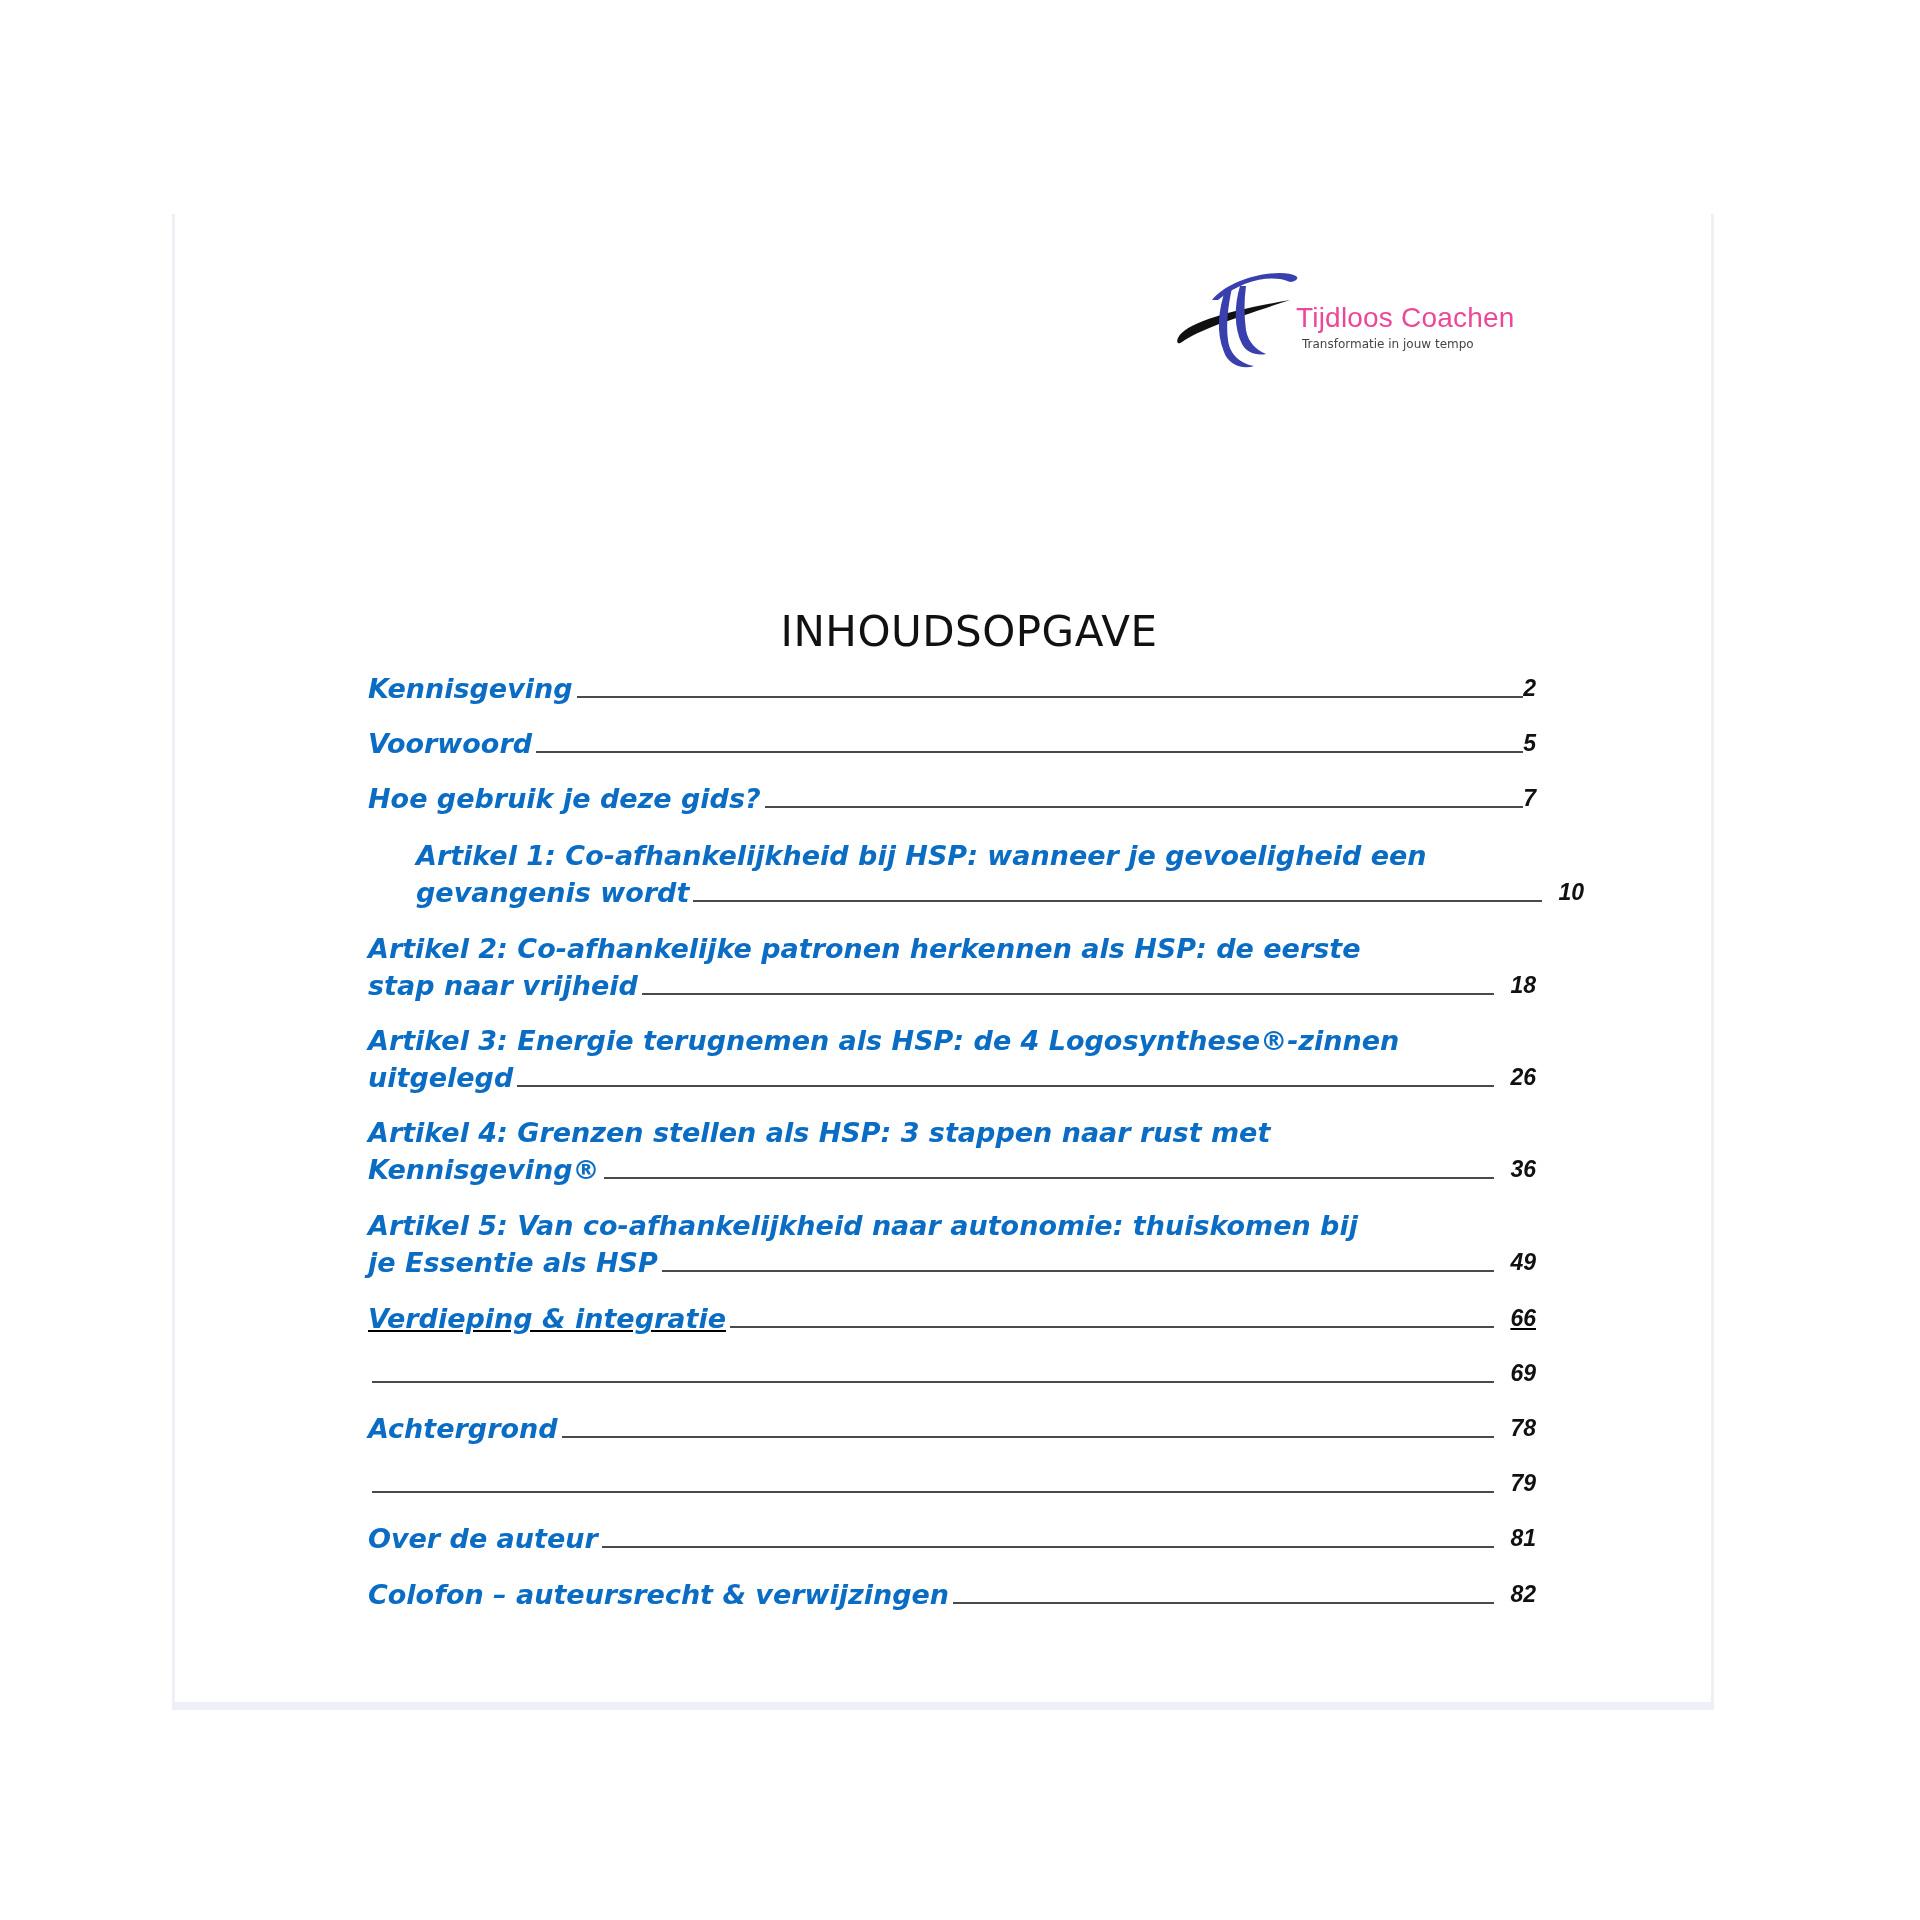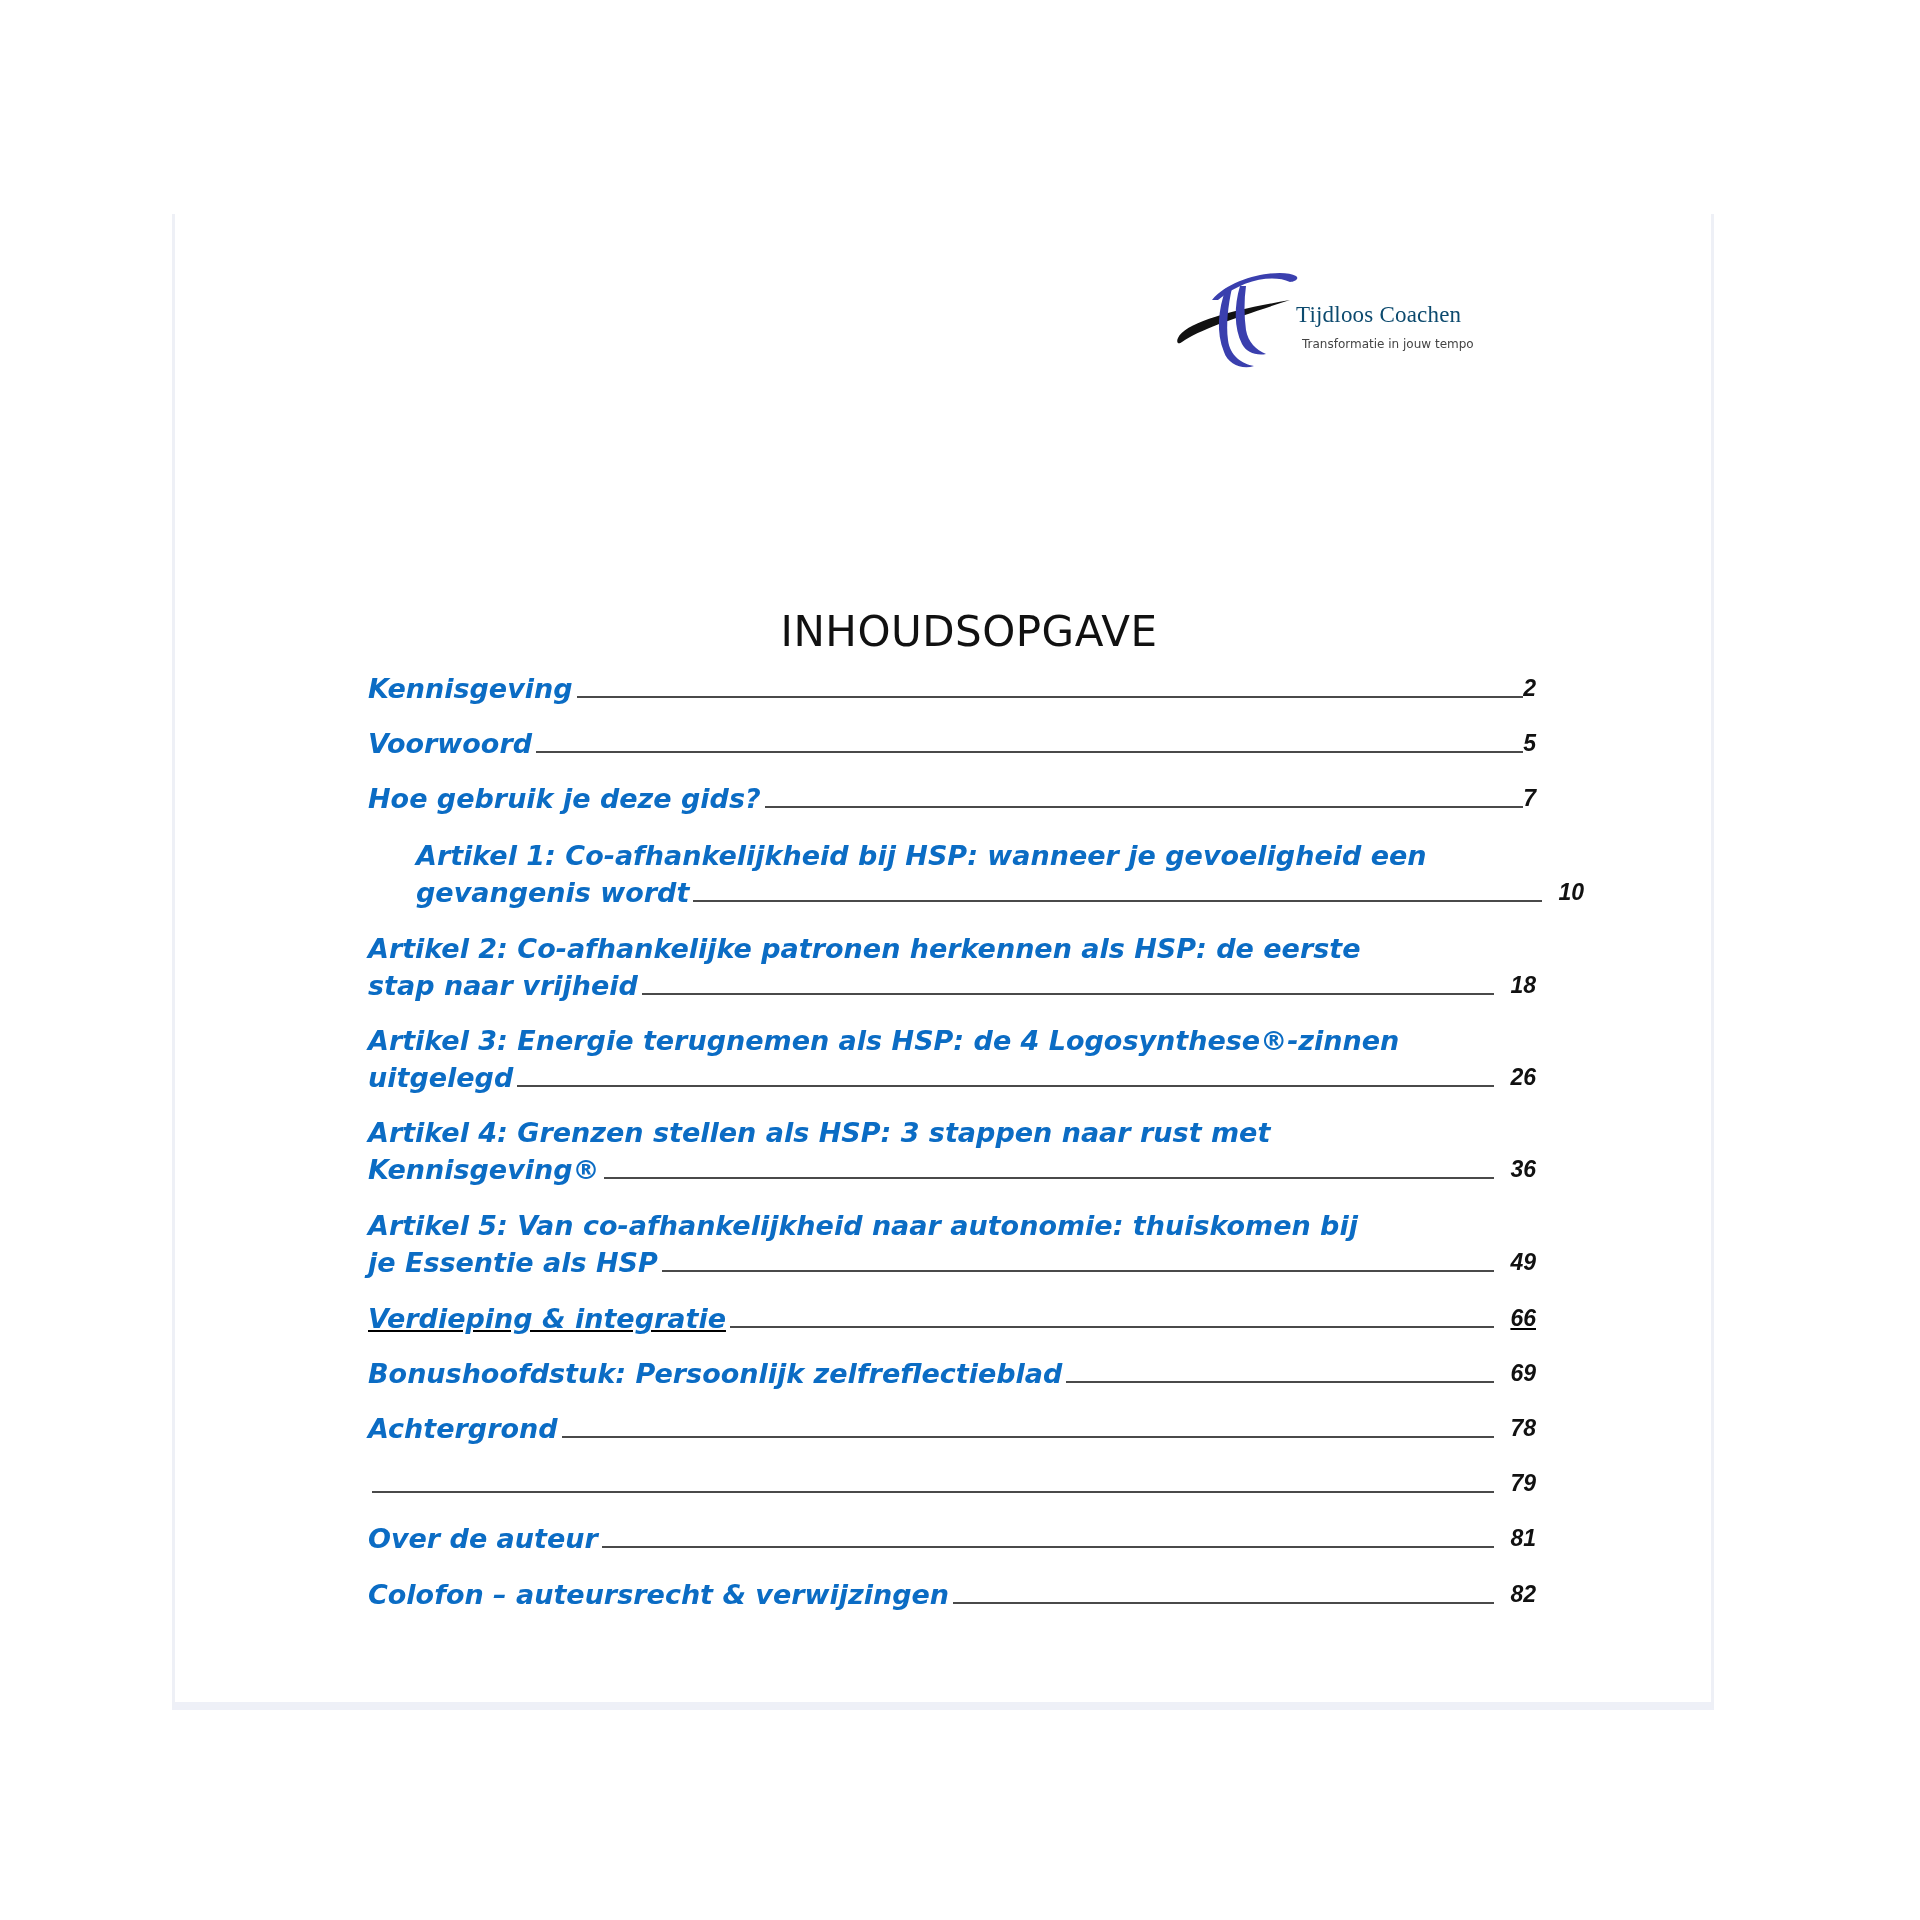--- a/index.html
+++ b/index.html
@@ -6,21 +6,21 @@
   body { width:1920px; height:1920px; background:#ffffff; position:relative; overflow:hidden; }
   .page {
     position:absolute; left:172px; top:214px; width:1536px; height:1488px;
     background:#ffffff;
     border-left:3px solid #eef0f6; border-right:3px solid #eef0f6; border-bottom:8px solid #eef0f7;
   }
   .logo { position:absolute; left:1172px; top:270px; width:360px; height:104px; }
   .logo svg { position:absolute; left:0; top:0; }
   .logo-title {
     position:absolute; left:124px; top:32px; white-space:nowrap;
-    font-family:Liberation Serif, serif; font-size:23px; color:#0c4a6e; letter-spacing:0.2px;
+    font-family:Liberation Sans, sans-serif; font-size:28px; color:#ec4899; letter-spacing:0.2px;
   }
   .logo-tag {
     position:absolute; left:130px; top:67px; white-space:nowrap;
     font-family:"DejaVu Sans", sans-serif; font-size:12px; color:#444444;
   }
   .toc-title {
     position:absolute; left:0; width:1920px; top:607px; text-align:center;
     font-family:"DejaVu Sans", sans-serif; font-size:42px; color:#111111; letter-spacing:0.5px;
     padding-left:18px; box-sizing:border-box;
   }
@@ -138,21 +138,20 @@
 <div class="entry" style="top:1300px;text-decoration:underline;">
   <div class="line">
     <span class="text">Verdieping &amp; integratie</span>
     <span class="leader gap"></span>
     <span class="num">66</span>
   </div>
 </div>
 
 <div class="entry" style="top:1355px;">
   <div class="line">
-    <span class="text">Bonushoofdstuk: Persoonlijk zelfreflectieblad</span>
     <span class="leader gap"></span>
     <span class="num">69</span>
   </div>
 </div>
 
 <div class="entry" style="top:1410px;">
   <div class="line">
     <span class="text">Achtergrond</span>
     <span class="leader gap"></span>
     <span class="num">78</span>

